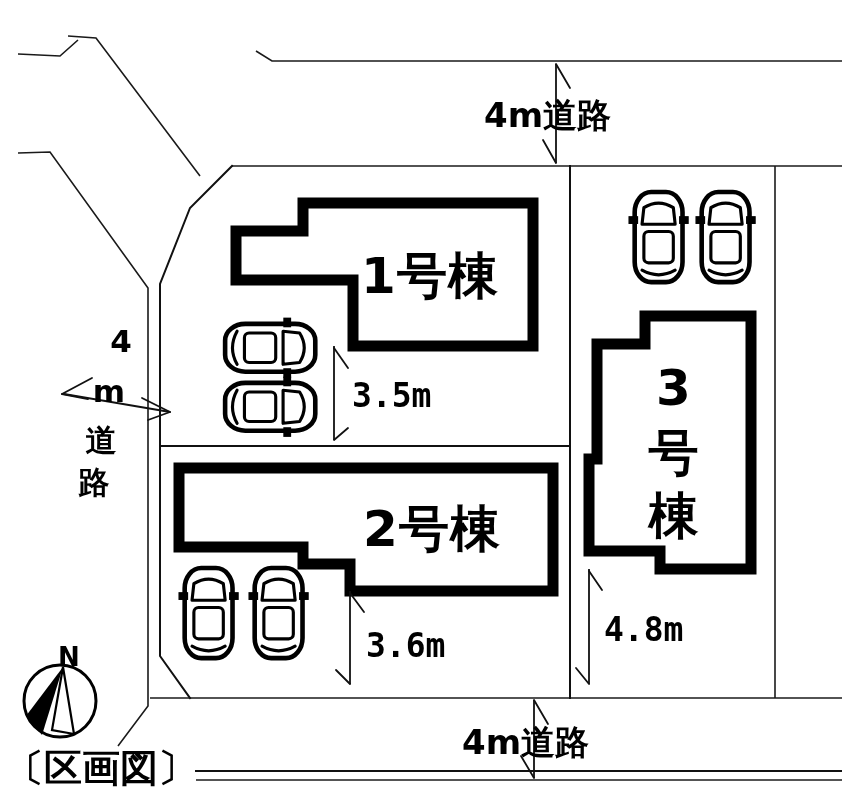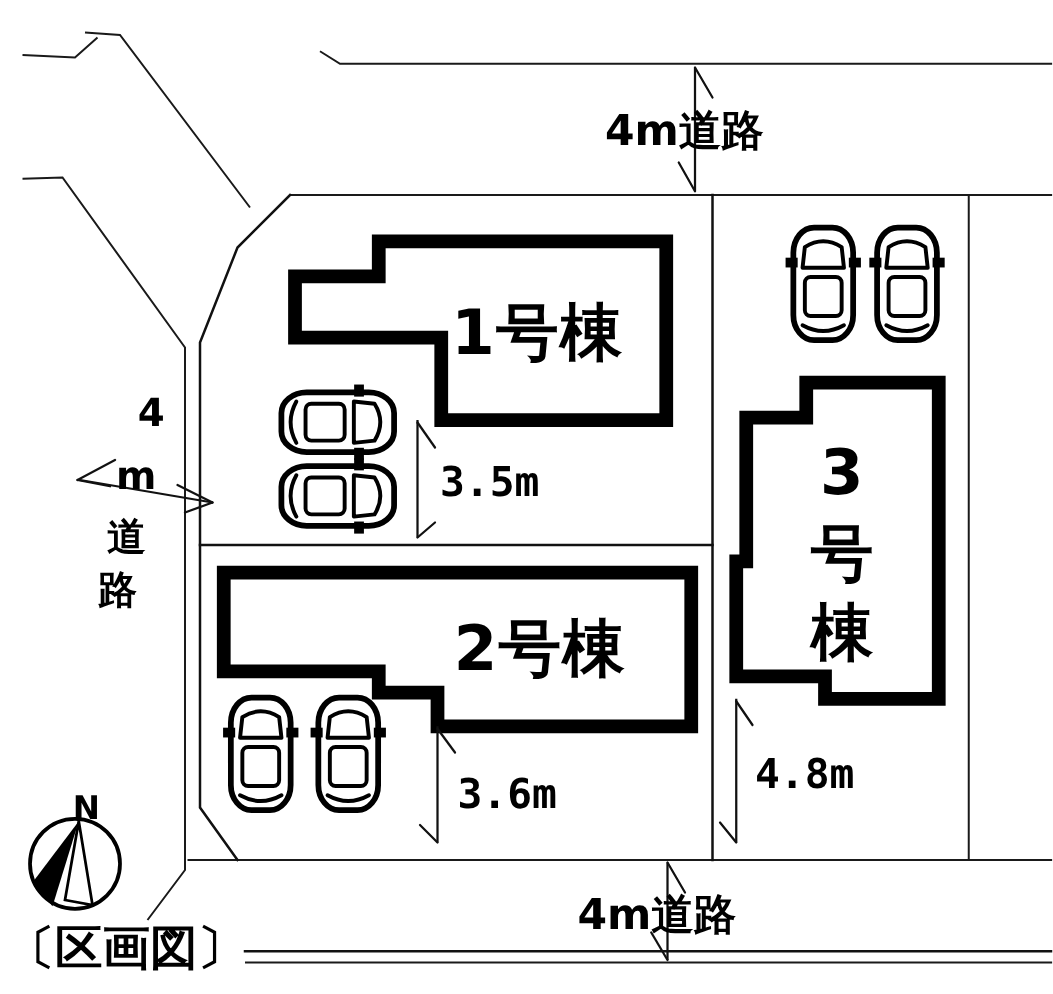--- a/index.html
+++ b/index.html
@@ -11,21 +11,21 @@
   body {
     width: 842px;
     height: 795px;
     position: relative;
     overflow: hidden;
     font-family: "DejaVu Sans", "Liberation Sans", sans-serif;
   }
   #plan-root {
     position: absolute;
     left: 0;
-    top: 6px;
+    top: 16px;
     width: 842px;
     height: 634px;
   }
   svg.plan-svg {
     display: block;
     width: 842px;
     height: 795px;
   }
   .thin-line {
     fill: none;

